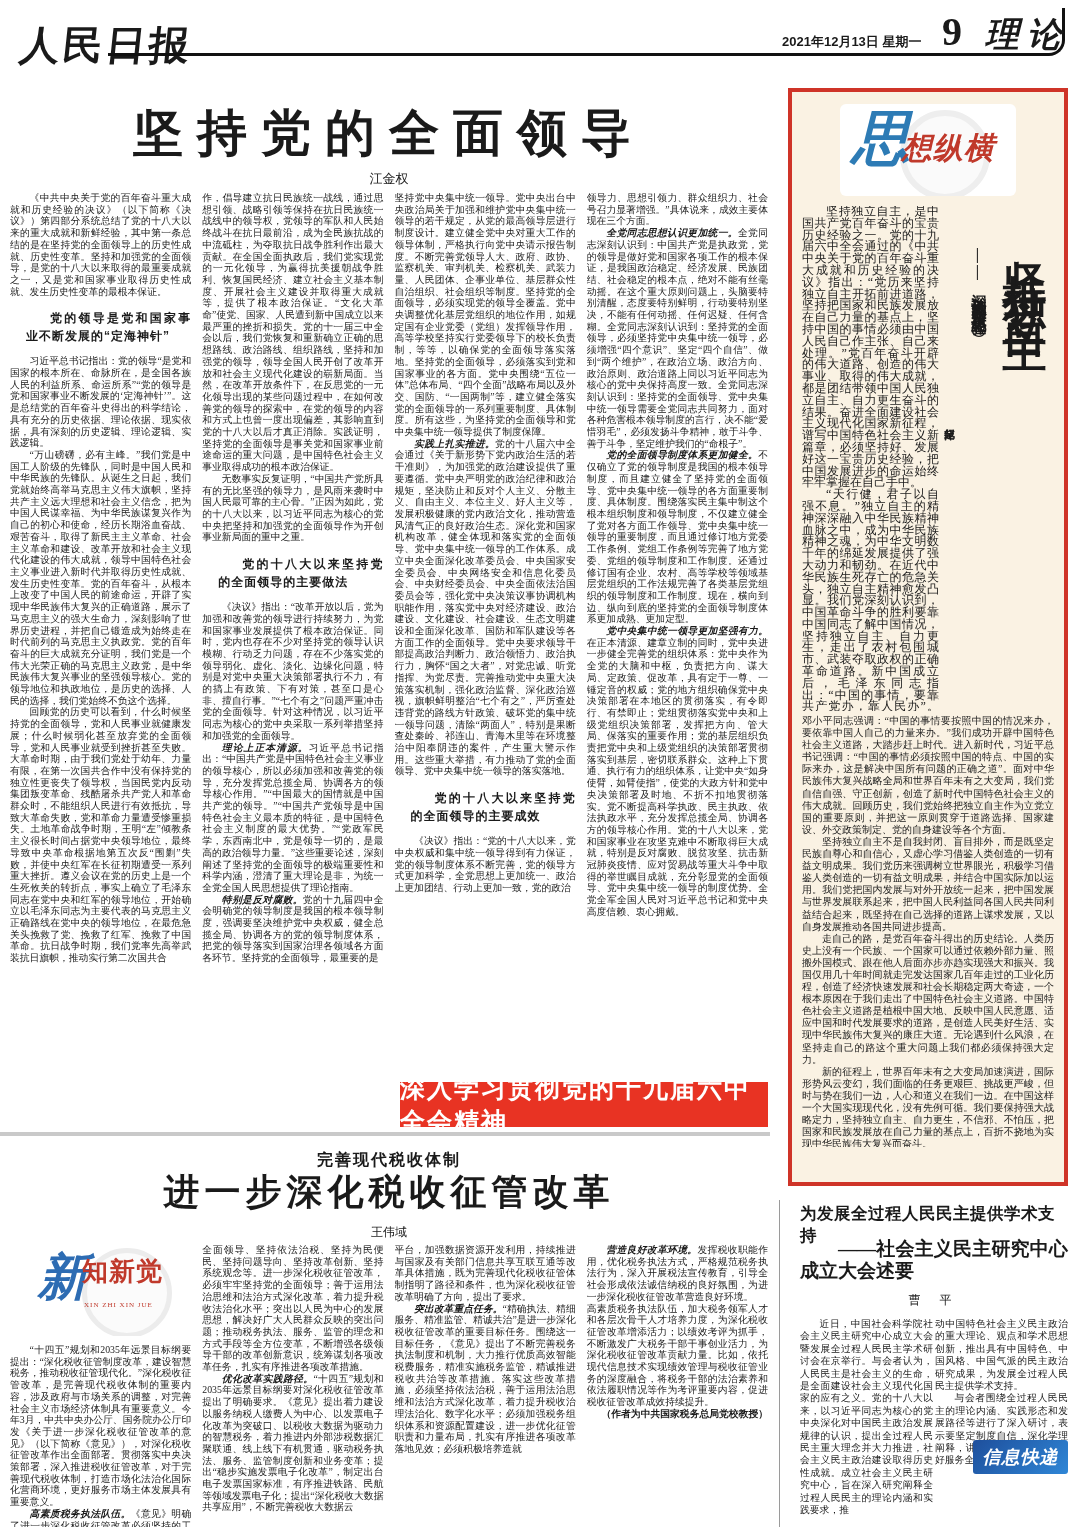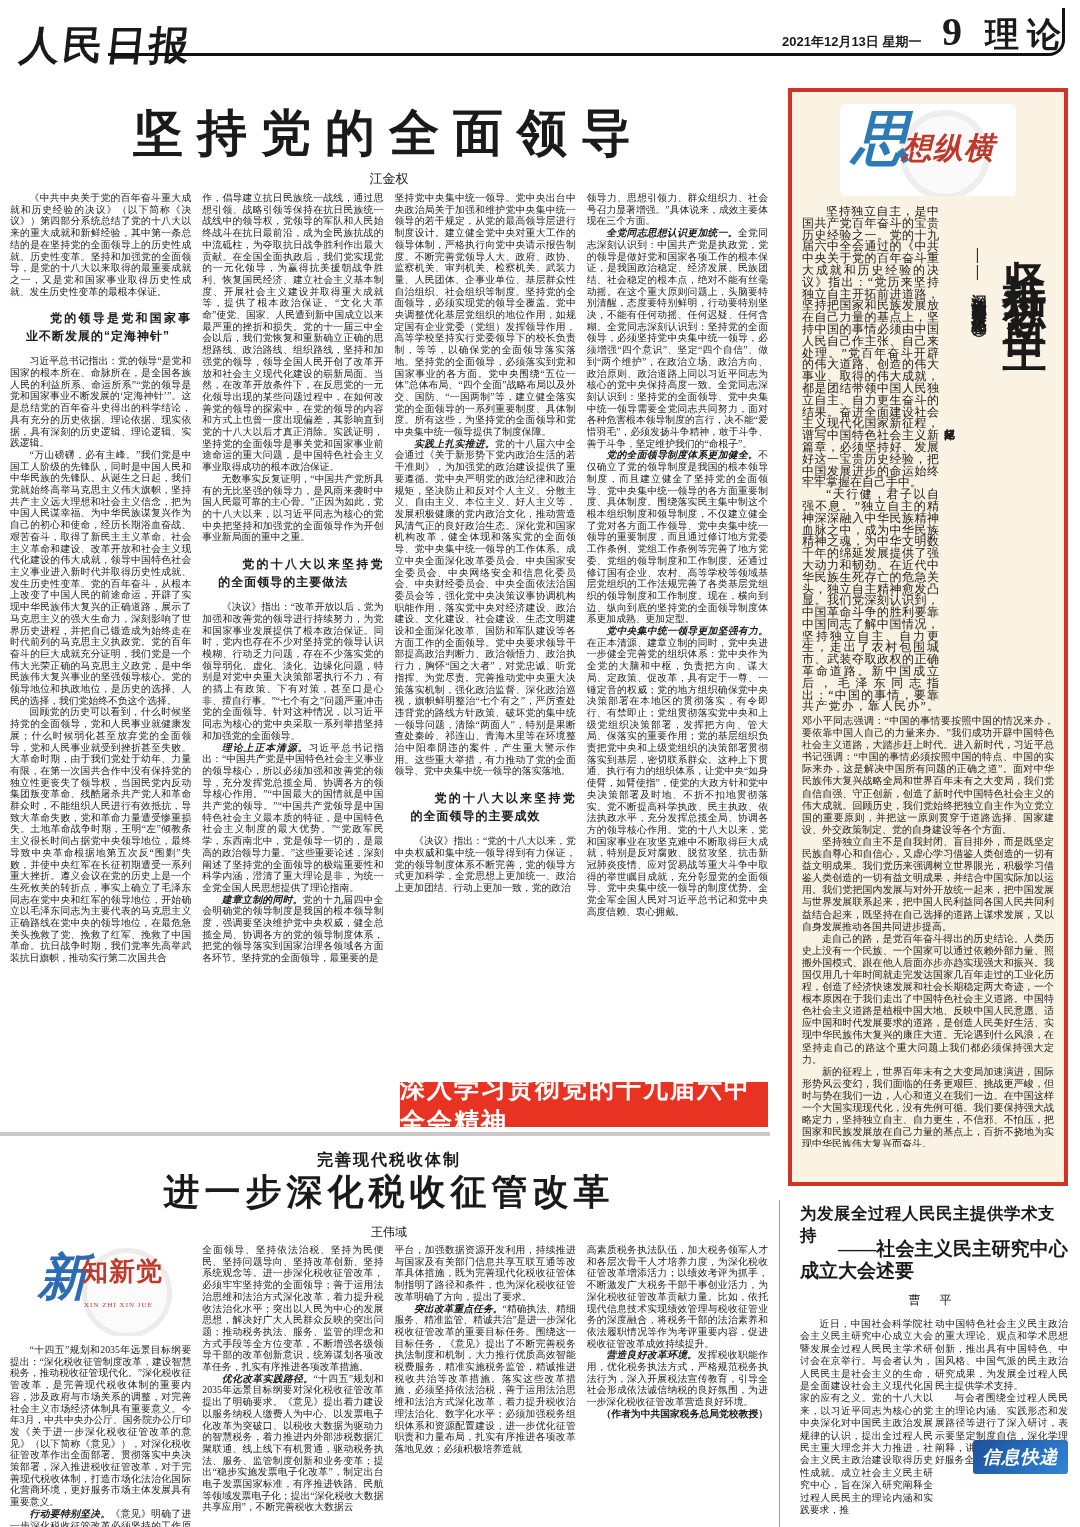--- a/index.html
+++ b/index.html
@@ -8,21 +8,21 @@
   .sans{font-family:"Liberation Sans","DejaVu Sans",sans-serif;}
 
   
   .masthead{position:absolute;left:20px;top:18px;font-size:40px;font-weight:bold;
             transform:skewX(-6deg);letter-spacing:3px;}
   .header-rule{position:absolute;left:108px;top:8px;width:954px;height:45px;
                border-right:3px solid #111;border-bottom:3px solid #111;
                border-bottom-right-radius:16px;}
   .header-date{position:absolute;left:782px;top:33px;font-size:13px;font-weight:bold;}
   .header-pagenum{position:absolute;left:942px;top:8px;font-size:40px;font-weight:bold;}
-  .header-section{position:absolute;left:985px;top:12px;font-size:34px;font-weight:bold;letter-spacing:8px;}
+  .header-section{position:absolute;left:985px;top:12px;font-size:34px;font-weight:bold;letter-spacing:8px;font-style:italic;}
 
   
   .main-headline{position:absolute;left:10px;top:100px;width:758px;margin:0;text-align:center;
                  font-size:50px;font-weight:bold;letter-spacing:14px;}
   .main-author{position:absolute;left:10px;top:170px;width:758px;text-align:center;font-size:13px;}
   .main-cols{position:absolute;left:10px;top:192px;width:758px;height:918px;display:flex;gap:11px;}
   .col{flex:1;overflow:hidden;font-size:9.8px;line-height:11.7px;text-align:justify;}
   .p{margin:0;text-indent:2em;}
   .colhead{font-family:"Liberation Sans","DejaVu Sans",sans-serif;font-weight:bold;
            font-size:12px;line-height:18px;text-indent:2em;letter-spacing:1px;
@@ -105,21 +105,21 @@
         <p class="p">习近平总书记指出：党的领导“是党和国家的根本所在、命脉所在，是全国各族人民的利益所系、命运所系”“党的领导是党和国家事业不断发展的‘定海神针’”。这是总结党的百年奋斗史得出的科学结论，具有充分的历史依据、理论依据、现实依据，具有深刻的历史逻辑、理论逻辑、实践逻辑。</p>
         <p class="p">“万山磅礴，必有主峰。”我们党是中国工人阶级的先锋队，同时是中国人民和中华民族的先锋队。从诞生之日起，我们党就始终高举马克思主义伟大旗帜，坚持共产主义远大理想和社会主义信念，把为中国人民谋幸福、为中华民族谋复兴作为自己的初心和使命，经历长期浴血奋战、艰苦奋斗，取得了新民主主义革命、社会主义革命和建设、改革开放和社会主义现代化建设的伟大成就，领导中国特色社会主义事业进入新时代并取得历史性成就、发生历史性变革。党的百年奋斗，从根本上改变了中国人民的前途命运，开辟了实现中华民族伟大复兴的正确道路，展示了马克思主义的强大生命力，深刻影响了世界历史进程，并把自己锻造成为始终走在时代前列的马克思主义执政党。党的百年奋斗的巨大成就充分证明，我们党是一个伟大光荣正确的马克思主义政党，是中华民族伟大复兴事业的坚强领导核心。党的领导地位和执政地位，是历史的选择、人民的选择，我们党始终不负这个选择。</p>
         <p class="p">回顾党的历史可以看到，什么时候坚持党的全面领导，党和人民事业就健康发展；什么时候弱化甚至放弃党的全面领导，党和人民事业就受到挫折甚至失败。大革命时期，由于我们党处于幼年、力量有限，在第一次国共合作中没有保持党的独立性更丧失了领导权，当国民党内反动集团叛变革命、残酷屠杀共产党人和革命群众时，不能组织人民进行有效抵抗，导致大革命失败，党和革命力量遭受惨重损失。土地革命战争时期，王明“左”倾教条主义很长时间占据党中央领导地位，最终导致中央革命根据地第五次反“围剿”失败，并使中央红军在长征初期遭受一系列重大挫折。遵义会议在党的历史上是一个生死攸关的转折点，事实上确立了毛泽东同志在党中央和红军的领导地位，开始确立以毛泽东同志为主要代表的马克思主义正确路线在党中央的领导地位，在最危急关头挽救了党、挽救了红军、挽救了中国革命。抗日战争时期，我们党率先高举武装抗日旗帜，推动实行第二次国共合</p>
       </div>
     <div class="col">
         <p class="p" style="text-indent: 0px;">作，倡导建立抗日民族统一战线，通过思想引领、战略引领等保持在抗日民族统一战线中的领导权，党领导的军队和人民始终战斗在抗日最前沿，成为全民族抗战的中流砥柱，为夺取抗日战争胜利作出最大贡献。在全国全面执政后，我们党实现党的一元化领导，为赢得抗美援朝战争胜利、恢复国民经济、建立社会主义基本制度、开展社会主义建设并取得重大成就等，提供了根本政治保证。“文化大革命”使党、国家、人民遭到新中国成立以来最严重的挫折和损失。党的十一届三中全会以后，我们党恢复和重新确立正确的思想路线、政治路线、组织路线，坚持和加强党的领导，领导全国人民开创了改革开放和社会主义现代化建设的崭新局面。当然，在改革开放条件下，在反思党的一元化领导出现的某些问题过程中，在如何改善党的领导的探索中，在党的领导的内容和方式上也曾一度出现偏差，其影响直到党的十八大以后才真正消除。实践证明，坚持党的全面领导是事关党和国家事业前途命运的重大问题，是中国特色社会主义事业取得成功的根本政治保证。</p>
         <p class="p">无数事实反复证明，“中国共产党所具有的无比坚强的领导力，是风雨来袭时中国人民最可靠的主心骨。”正因为如此，党的十八大以来，以习近平同志为核心的党中央把坚持和加强党的全面领导作为开创事业新局面的重中之重。</p>
         <div class="colhead">党的十八大以来坚持党的全面领导的主要做法</div>
         <p class="p">《决议》指出：“改革开放以后，党为加强和改善党的领导进行持续努力，为党和国家事业发展提供了根本政治保证。同时，党内也存在不少对坚持党的领导认识模糊、行动乏力问题，存在不少落实党的领导弱化、虚化、淡化、边缘化问题，特别是对党中央重大决策部署执行不力，有的搞上有政策、下有对策，甚至口是心非、擅自行事。”“七个有之”问题严重冲击党的全面领导。针对这种情况，以习近平同志为核心的党中央采取一系列举措坚持和加强党的全面领导。</p>
         <p class="p"><em class="lead">理论上正本清源。</em>习近平总书记指出：“中国共产党是中国特色社会主义事业的领导核心，所以必须加强和改善党的领导，充分发挥党总揽全局、协调各方的领导核心作用。”“中国最大的国情就是中国共产党的领导。”“中国共产党领导是中国特色社会主义最本质的特征，是中国特色社会主义制度的最大优势。”“党政军民学，东西南北中，党是领导一切的，是最高的政治领导力量。”这些重要论述，深刻阐述了坚持党的全面领导的极端重要性和科学内涵，澄清了重大理论是非，为统一全党全国人民思想提供了理论指南。</p>
-        <p class="p"><em class="lead">建章立制的同时。</em>党的十九届四中全会明确党的领导制度是我国的根本领导制度，强调要坚决维护党中央权威，健全总揽全局、协调各方的党的领导制度体系，把党的领导落实到国家治理各领域各方面各环节。坚持党的全面领导，最重要的是</p>
+        <p class="p"><em class="lead">特别是反对腐败。</em>党的十九届四中全会明确党的领导制度是我国的根本领导制度，强调要坚决维护党中央权威，健全总揽全局、协调各方的党的领导制度体系，把党的领导落实到国家治理各领域各方面各环节。坚持党的全面领导，最重要的是</p>
       </div>
     <div class="col">
         <p class="p" style="text-indent: 0px;">坚持党中央集中统一领导。党中央出台中央政治局关于加强和维护党中央集中统一领导的若干规定，从党的最高领导层进行制度设计。建立健全党中央对重大工作的领导体制，严格执行向党中央请示报告制度。不断完善党领导人大、政府、政协、监察机关、审判机关、检察机关、武装力量、人民团体、企事业单位、基层群众性自治组织、社会组织等制度。坚持党的全面领导，必须实现党的领导全覆盖。党中央调整优化基层党组织的地位作用，如规定国有企业党委（党组）发挥领导作用，高等学校坚持实行党委领导下的校长负责制，等等，以确保党的全面领导落实落地。坚持党的全面领导，必须落实到党和国家事业的各方面。党中央围绕“五位一体”总体布局、“四个全面”战略布局以及外交、国防、“一国两制”等，建立健全落实党的全面领导的一系列重要制度、具体制度。所有这些，为坚持党的全面领导和党中央集中统一领导提供了制度保障。</p>
         <p class="p"><em class="lead">实践上扎实推进。</em>党的十八届六中全会通过《关于新形势下党内政治生活的若干准则》，为加强党的政治建设提供了重要遵循。党中央严明党的政治纪律和政治规矩，坚决防止和反对个人主义、分散主义、自由主义、本位主义、好人主义等，发展积极健康的党内政治文化，推动营造风清气正的良好政治生态。深化党和国家机构改革，健全体现和落实党的全面领导、党中央集中统一领导的工作体系。成立中央全面深化改革委员会、中央国家安全委员会、中央网络安全和信息化委员会、中央财经委员会、中央全面依法治国委员会等，强化党中央决策议事协调机构职能作用，落实党中央对经济建设、政治建设、文化建设、社会建设、生态文明建设和全面深化改革、国防和军队建设等各方面工作的全面领导。党中央要求领导干部提高政治判断力、政治领悟力、政治执行力，胸怀“国之大者”，对党忠诚、听党指挥、为党尽责。完善推动党中央重大决策落实机制，强化政治监督、深化政治巡视，旗帜鲜明整治“七个有之”，严厉查处违背党的路线方针政策、破坏党的集中统一领导问题，清除“两面人”，特别是果断查处秦岭、祁连山、青海木里等在环境整治中阳奉阴违的案件，产生重大警示作用。这些重大举措，有力推动了党的全面领导、党中央集中统一领导的落实落地。</p>
         <div class="colhead">党的十八大以来坚持党的全面领导的主要成效</div>
         <p class="p">《决议》指出：“党的十八大以来，党中央权威和集中统一领导得到有力保证，党的领导制度体系不断完善，党的领导方式更加科学，全党思想上更加统一、政治上更加团结、行动上更加一致，党的政治</p>
       </div>
     <div class="col">
         <p class="p" style="text-indent: 0px;">领导力、思想引领力、群众组织力、社会号召力显著增强。”具体说来，成效主要体现在三个方面。</p>
         <p class="p"><em class="lead">全党同志思想认识更加统一。</em>全党同志深刻认识到：中国共产党是执政党，党的领导是做好党和国家各项工作的根本保证，是我国政治稳定、经济发展、民族团结、社会稳定的根本点，绝对不能有丝毫动摇。在这个重大原则问题上，头脑要特别清醒，态度要特别鲜明，行动要特别坚决，不能有任何动摇、任何迟疑、任何含糊。全党同志深刻认识到：坚持党的全面领导，必须坚持党中央集中统一领导，必须增强“四个意识”、坚定“四个自信”、做到“两个维护”，在政治立场、政治方向、政治原则、政治道路上同以习近平同志为核心的党中央保持高度一致。全党同志深刻认识到：坚持党的全面领导、党中央集中统一领导需要全党同志共同努力，面对各种危害根本领导制度的言行，决不能“爱惜羽毛”，必须发扬斗争精神，敢于斗争、善于斗争，坚定维护我们的“命根子”。</p>
@@ -160,34 +160,34 @@
   <div class="tax-cols">
     <div class="col">
       <div class="xz-logo">
         <div class="xz-circle"></div>
         <span class="xz-xin">新</span>
         <span class="xz-rest">知新觉</span>
         <span class="xz-cap">XIN ZHI XIN JUE</span>
       </div>
       <div>
           <p class="p">“十四五”规划和2035年远景目标纲要提出：“深化税收征管制度改革，建设智慧税务，推动税收征管现代化。”深化税收征管改革，是完善现代税收体制的重要内容，涉及政府与市场关系的调整，对完善社会主义市场经济体制具有重要意义。今年3月，中共中央办公厅、国务院办公厅印发《关于进一步深化税收征管改革的意见》（以下简称《意见》），对深化税收征管改革作出全面部署。贯彻落实中央决策部署，深入推进税收征管改革，对于完善现代税收体制，打造市场化法治化国际化营商环境，更好服务市场主体发展具有重要意义。</p>
-          <p class="p"><em class="lead">行动要特别坚决。</em>《意见》明确了进一步深化税收征管改革必须坚持的工作原则，即坚持党的</p>
+          <p class="p"><em class="lead">高素质税务执法队伍。</em>《意见》明确了进一步深化税收征管改革必须坚持的工作原则，即坚持党的</p>
         </div>
     </div>
     <div class="col">
         <p class="p" style="text-indent: 0px;">全面领导、坚持依法治税、坚持为民便民、坚持问题导向、坚持改革创新、坚持系统观念等。进一步深化税收征管改革，必须牢牢坚持党的全面领导；善于运用法治思维和法治方式深化改革，着力提升税收法治化水平；突出以人民为中心的发展思想，解决好广大人民群众反映的突出问题；推动税务执法、服务、监管的理念和方式手段等全方位变革，不断增强各级领导干部的改革创新意识，统筹谋划各项改革任务，扎实有序推进各项改革措施。</p>
         <p class="p"><em class="lead">优化改革实践路径。</em>“十四五”规划和2035年远景目标纲要对深化税收征管改革提出了明确要求。《意见》提出着力建设以服务纳税人缴费人为中心、以发票电子化改革为突破口、以税收大数据为驱动力的智慧税务，着力推进内外部涉税数据汇聚联通、线上线下有机贯通，驱动税务执法、服务、监管制度创新和业务变革；提出“稳步实施发票电子化改革”，制定出台电子发票国家标准，有序推进铁路、民航等领域发票电子化；提出“深化税收大数据共享应用”，不断完善税收大数据云</p>
       </div>
     <div class="col">
         <p class="p" style="text-indent: 0px;">平台，加强数据资源开发利用，持续推进与国家及有关部门信息共享互联互通等改革具体措施，既为完善现代化税收征管体制指明了路径和条件，也为深化税收征管改革明确了方向，提出了要求。</p>
         <p class="p"><em class="lead">突出改革重点任务。</em>“精确执法、精细服务、精准监管、精诚共治”是进一步深化税收征管改革的重要目标任务。围绕这一目标任务，《意见》提出了不断完善税务执法制度和机制，大力推行优质高效智能税费服务，精准实施税务监管，精诚推进税收共治等改革措施。落实这些改革措施，必须坚持依法治税，善于运用法治思维和法治方式深化改革，着力提升税收治理法治化、数字化水平；必须加强税务组织体系和资源配置建设，进一步优化征管职责和力量布局，扎实有序推进各项改革落地见效；必须积极培养造就</p>
       </div>
     <div class="col">
+        <p class="p"><em class="lead">营造良好改革环境。</em>发挥税收职能作用，优化税务执法方式，严格规范税务执法行为，深入开展税法宣传教育，引导全社会形成依法诚信纳税的良好氛围，为进一步深化税收征管改革营造良好环境。</p>
         <p class="p" style="text-indent: 0px;">高素质税务执法队伍，加大税务领军人才和各层次骨干人才培养力度，为深化税收征管改革增添活力；以绩效考评为抓手，不断激发广大税务干部干事创业活力，为深化税收征管改革贡献力量。比如，依托现代信息技术实现绩效管理与税收征管业务的深度融合，将税务干部的法治素养和依法履职情况等作为考评重要内容，促进税收征管改革成效持续提升。</p>
-        <p class="p"><em class="lead">营造良好改革环境。</em>发挥税收职能作用，优化税务执法方式，严格规范税务执法行为，深入开展税法宣传教育，引导全社会形成依法诚信纳税的良好氛围，为进一步深化税收征管改革营造良好环境。</p>
         <p class="p" style="text-align: right; font-weight: bold; text-indent: 0px;">（作者为中共国家税务总局党校教授）</p>
       </div>
   </div>
 
   <div class="bottom-divider"></div>
   <h3 class="dem-headline sans">为发展全过程人民民主提供学术支持</h3>
   <div class="dem-subtitle">——社会主义民主研究中心成立大会述要</div>
   <div class="dem-author">曹  平</div>
   <div class="dem-cols">
     <div class="dem-col">

